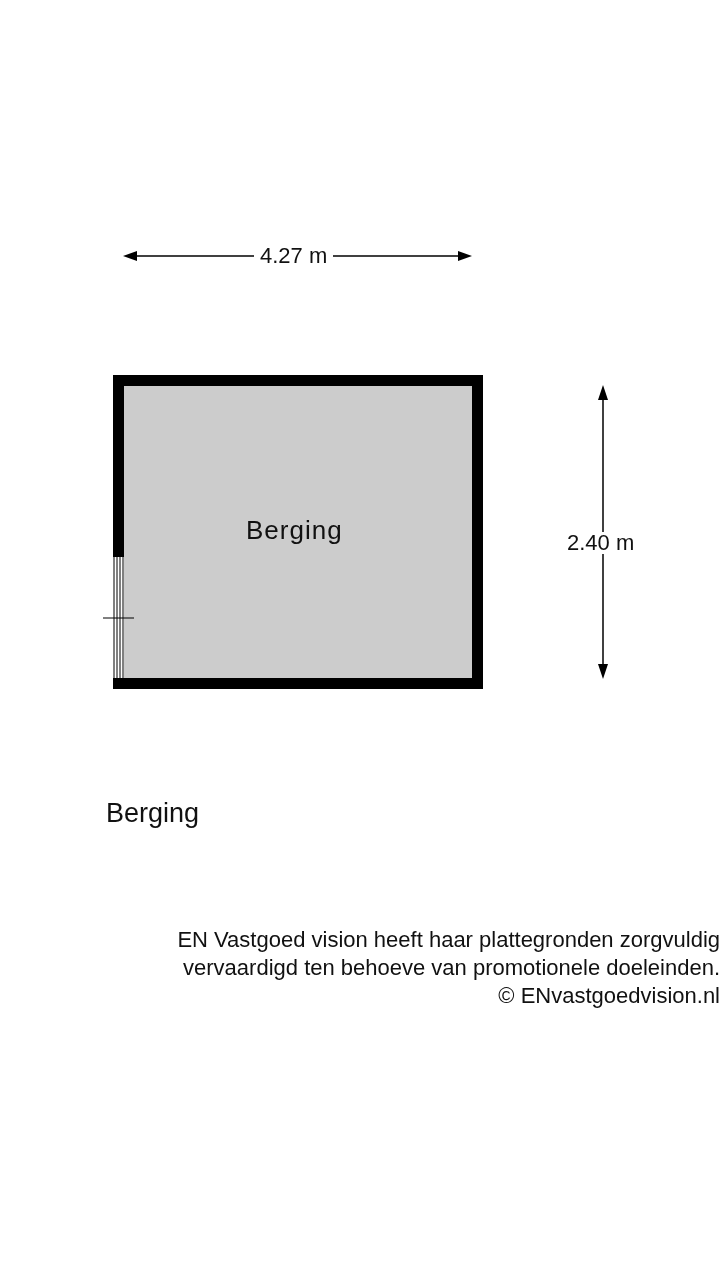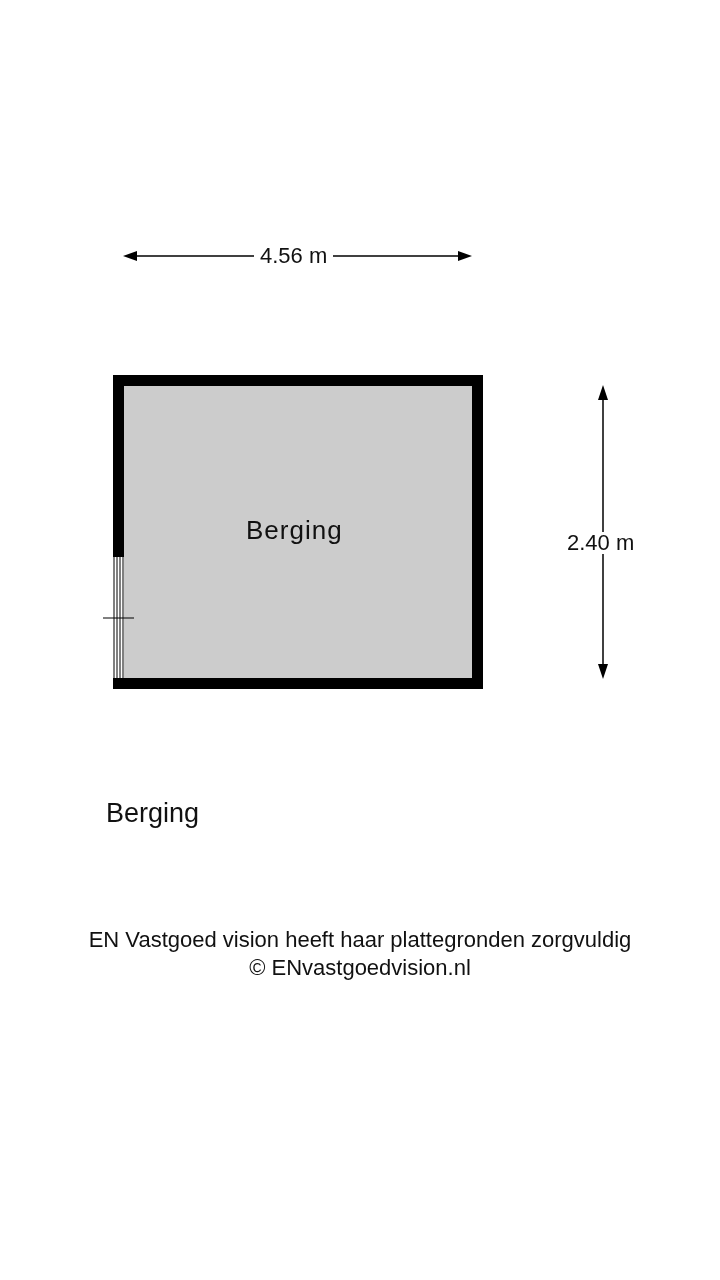--- a/index.html
+++ b/index.html
@@ -4,21 +4,21 @@
   <style>
     html, body { margin: 0; padding: 0; }
     body {
       width: 720px; height: 1280px; background: #ffffff; position: relative; overflow: hidden;
       font-family: "Liberation Sans", sans-serif; color: #111;
     }
     .abs { position: absolute; }
     .dim-text { font-size: 22px; background: #fff; padding: 0 6px; line-height: 1; }
     .room-label { font-size: 26px; letter-spacing: 1px; }
     .caption { font-size: 27px; }
-    .disclaimer { left: 0; width: 720px; text-align: center; font-size: 22px; line-height: 28px; }
+    .disclaimer { left: 0; width: 720px; text-align: right; font-size: 22px; line-height: 28px; }
   </style>
 </head>
 <body>
 
 <svg class="abs" style="left:0;top:0" width="720" height="1280">
   <g>
     <line x1="130" y1="256" x2="465" y2="256" stroke="#000" stroke-width="1.5"></line>
     <polygon points="123,256 137,251 137,261" fill="#000"></polygon>
     <polygon points="472,256 458,251 458,261" fill="#000"></polygon>
   </g>
@@ -39,23 +39,24 @@
   <g>
     <rect x="113" y="557" width="11" height="121" fill="#fff"></rect>
     <line x1="114" y1="557" x2="114" y2="678" stroke="#000" stroke-width="1"></line>
     <line x1="117" y1="557" x2="117" y2="678" stroke="#000" stroke-width="1"></line>
     <line x1="120" y1="557" x2="120" y2="678" stroke="#000" stroke-width="1"></line>
     <line x1="123" y1="557" x2="123" y2="678" stroke="#000" stroke-width="1"></line>
     <line x1="103" y1="618" x2="134" y2="618" stroke="#000" stroke-width="1"></line>
   </g>
 </svg>
 
-<span class="abs dim-text" style="left:254px;top:245px">4.56 m</span>
+<span class="abs dim-text" style="left:254px;top:245px">4.27 m</span>
 <span class="abs dim-text" style="left:561px;top:532px">2.40 m</span>
 
 <span class="abs room-label" style="left:246px;top:515px">Berging</span>
 
 <span class="abs caption" style="left:106px;top:798px">Berging</span>
 
 <div class="abs disclaimer" style="top:926px">
   <div>EN Vastgoed vision heeft haar plattegronden zorgvuldig</div>
+  <div>vervaardigd ten behoeve van promotionele doeleinden.</div>
   <div>© ENvastgoedvision.nl</div>
 </div>
 
 </body></html>

